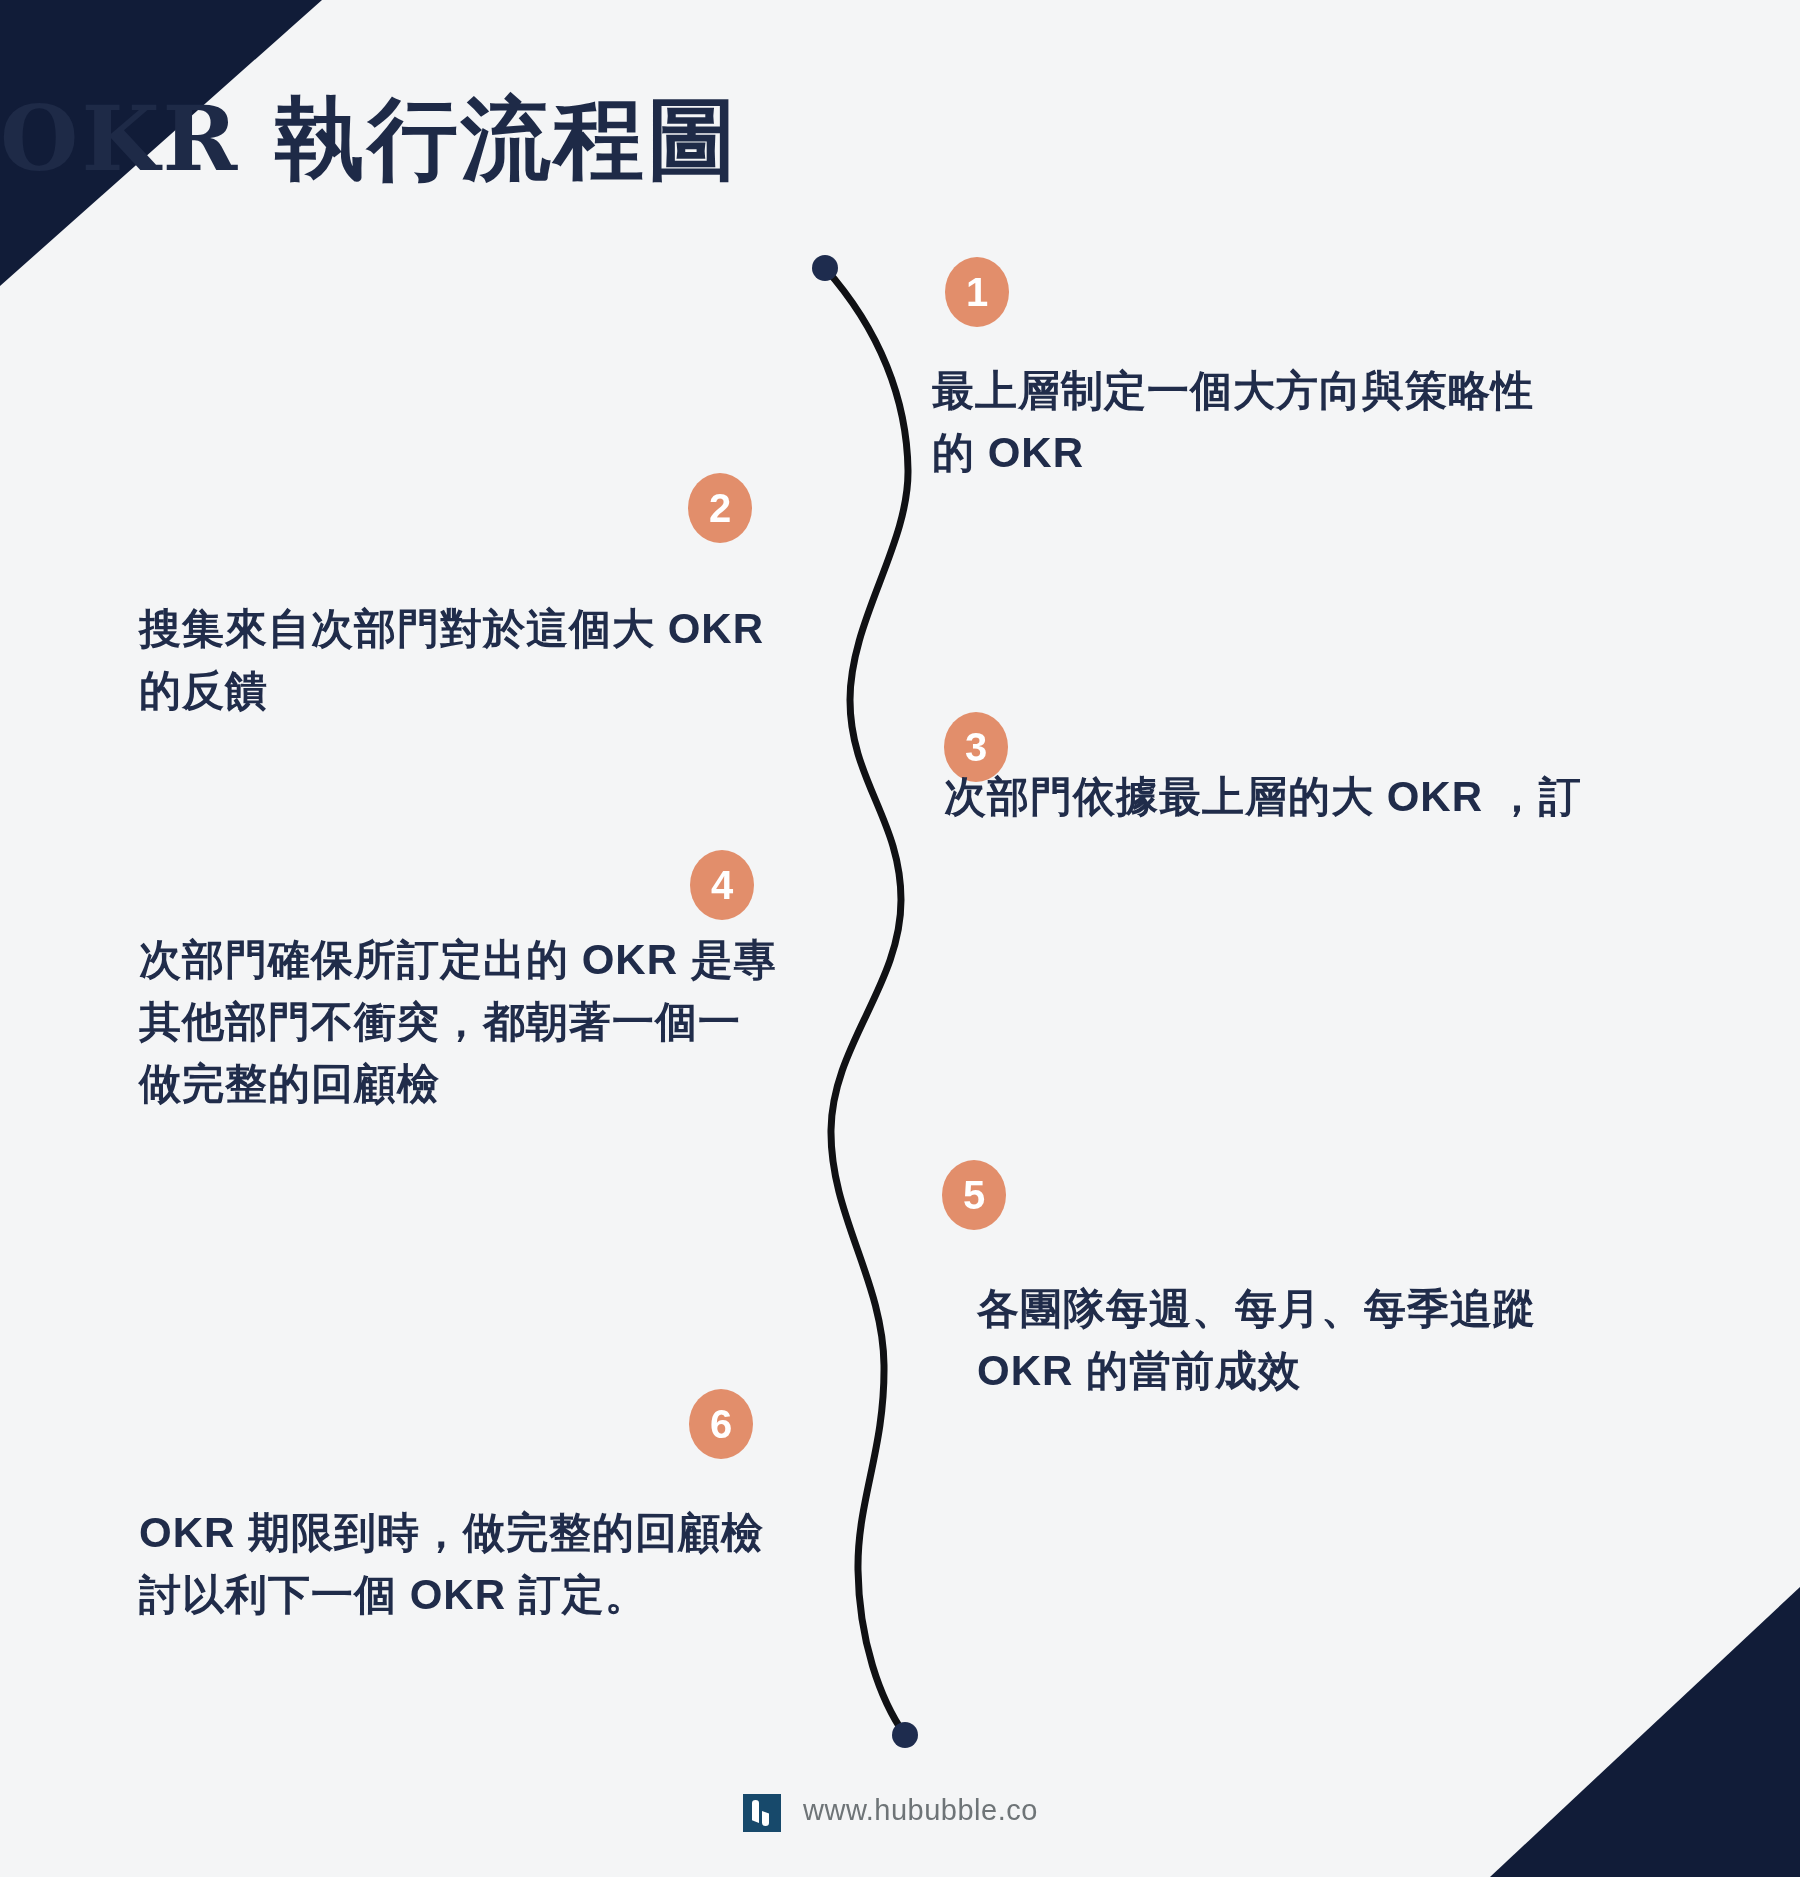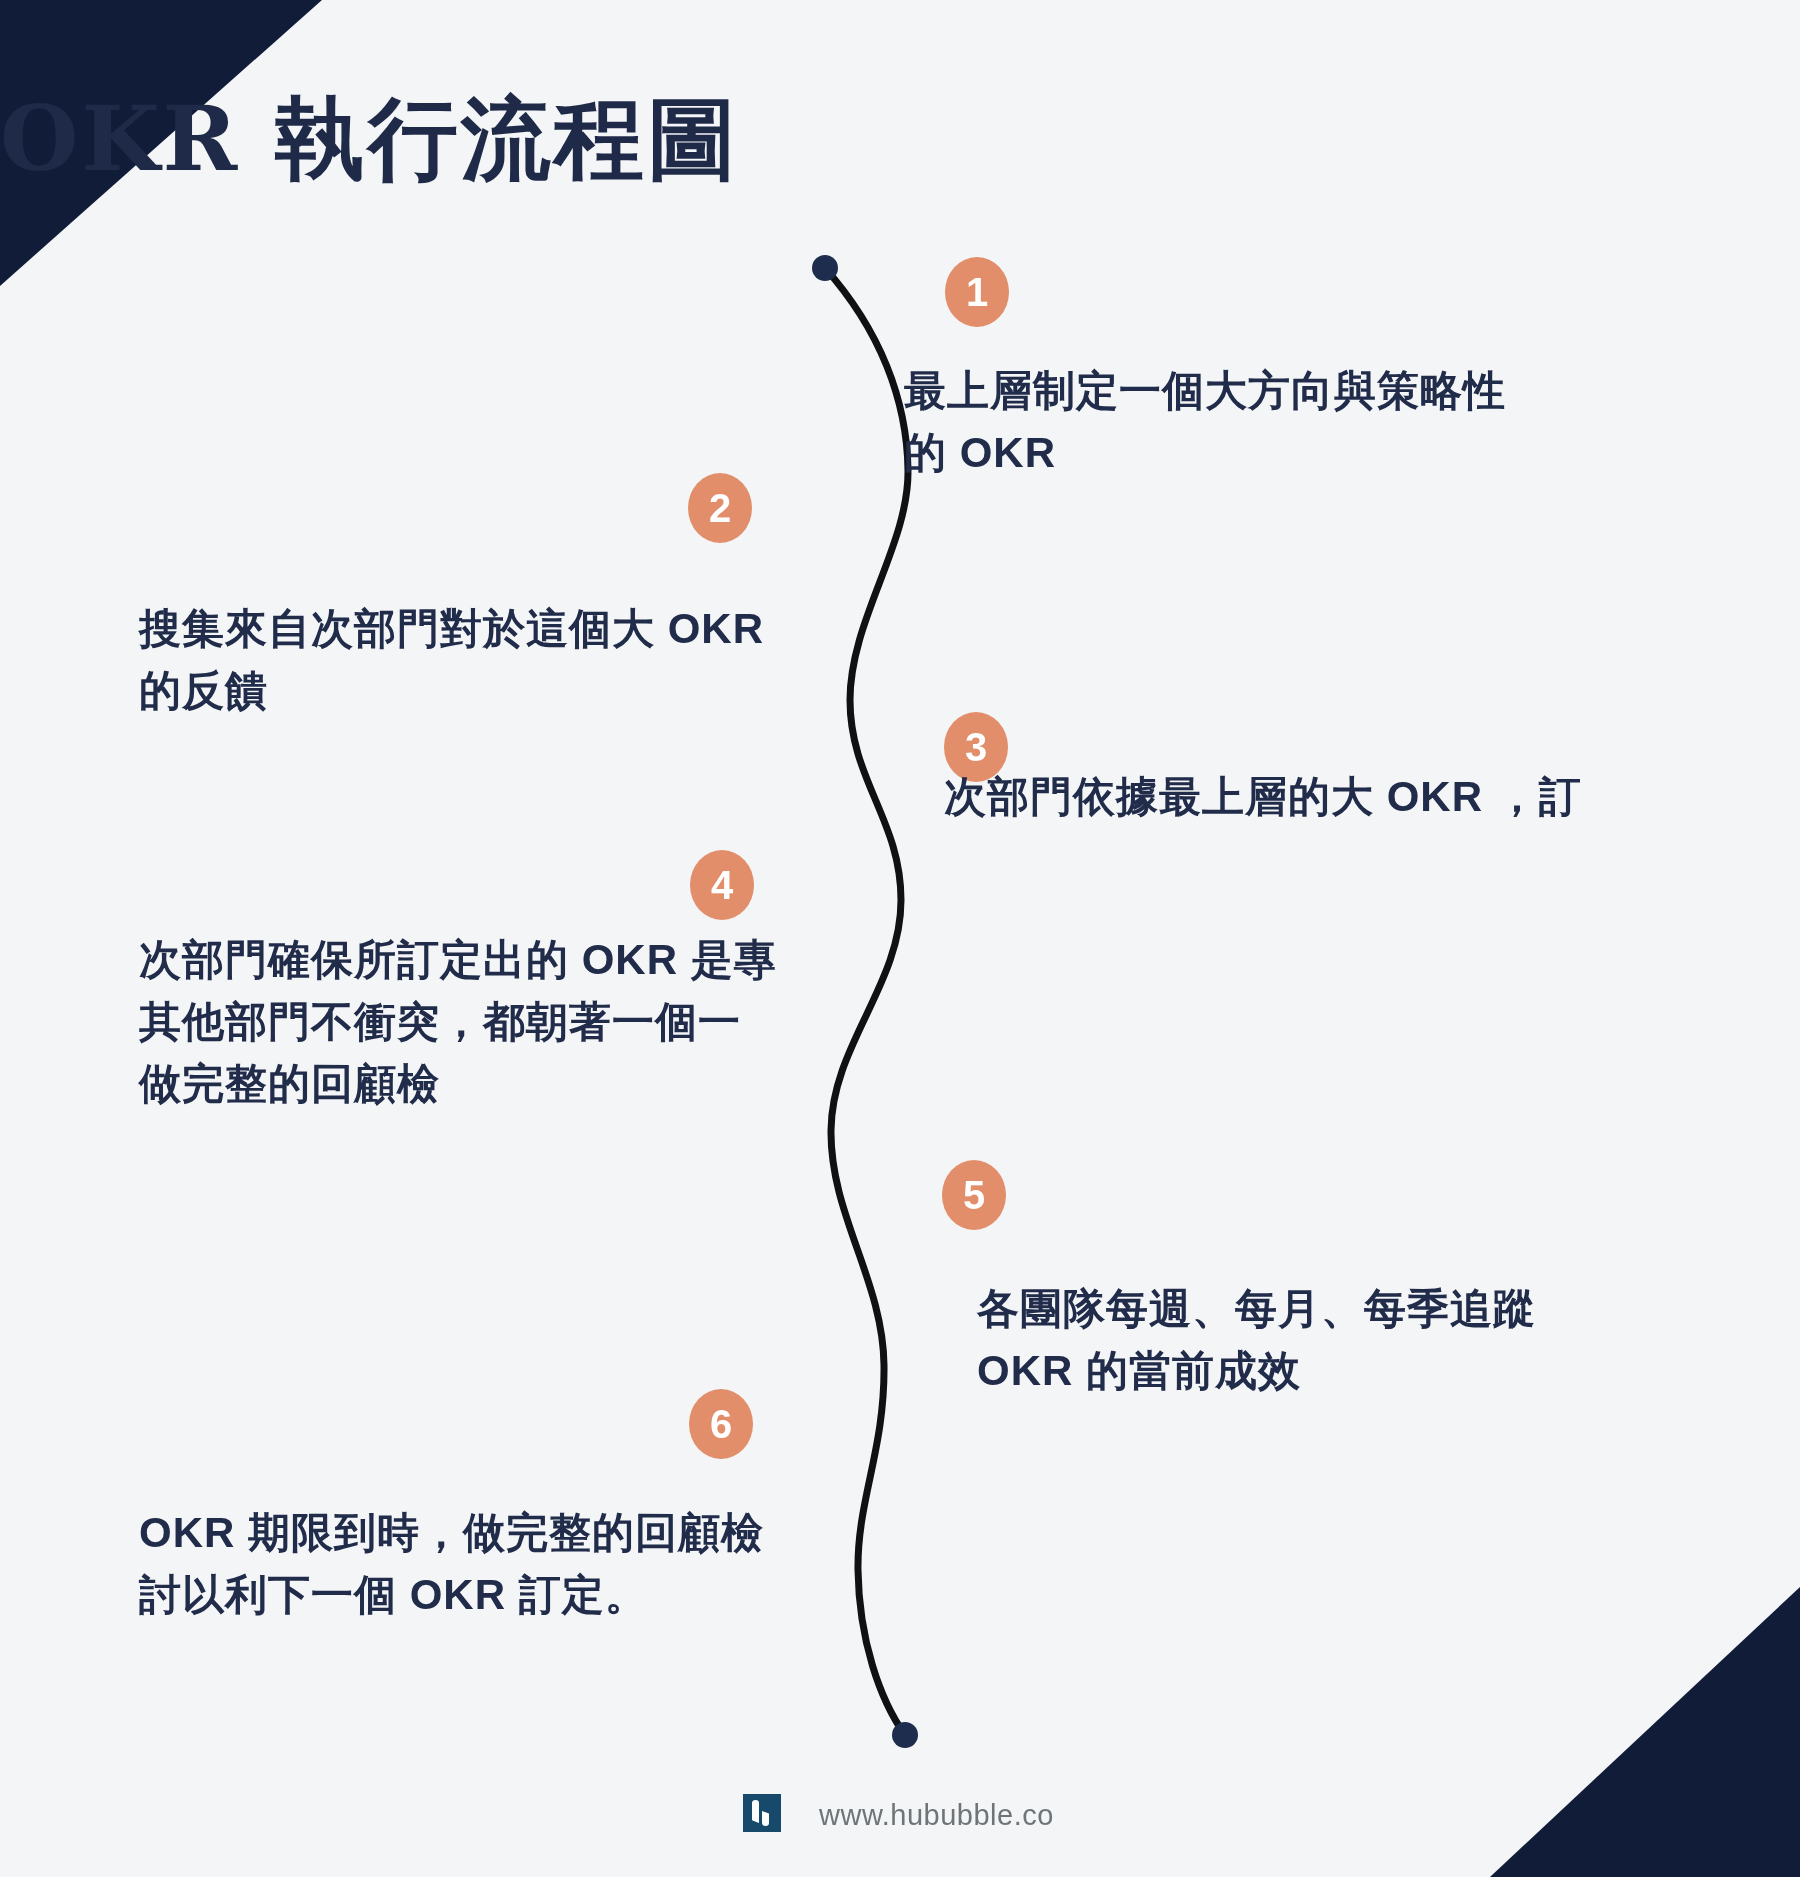--- a/index.html
+++ b/index.html
@@ -20,21 +20,21 @@
   .badge{
     position:absolute;width:64px;height:70px;border-radius:50%;
     background:#E28E6B;color:#FFFFFF;
     display:flex;align-items:center;justify-content:center;
     font-size:40px;font-weight:700;
   }
   .step-text{
     position:absolute;color:#202C4A;font-size:42px;font-weight:700;
     line-height:62px;letter-spacing:1px;white-space:nowrap;
   }
-  .footer{position:absolute;left:743px;top:1794px;display:flex;align-items:flex-end;gap:16px;}
+  .footer{position:absolute;left:743px;top:1794px;display:flex;align-items:flex-start;}
   .footer .logo{width:38px;height:38px;display:block;}
   .footer .url{
     margin-left:22px;font-size:29px;color:#6E7477;font-weight:400;letter-spacing:0.5px;
   }
 </style>
 </head>
 <body>
 
 <div class="corner tl"></div>
 <div class="corner br"></div>
@@ -48,21 +48,21 @@
            C 850 780, 901 820, 901 900
            C 901 985, 832 1045, 831 1130
            C 830 1215, 883 1280, 884 1365
            C 885 1450, 857 1500, 858 1570
            C 859 1640, 880 1700, 905 1735" fill="none" stroke="#101114" stroke-width="7" stroke-linecap="round"></path>
   <circle cx="825" cy="268" r="13" fill="#1E2C4E"></circle>
   <circle cx="905" cy="1735" r="13" fill="#1E2C4E"></circle>
 </svg>
 
 <div class="badge" style="left:945px;top:257px">1</div>
-<div class="step-text" style="left:904px;top:360px">
+<div class="step-text" style="left:932px;top:360px">
   <div>最上層制定一個大方向與策略性</div>
   <div>的 OKR</div>
 </div>
 
 <div class="badge" style="left:688px;top:473px">2</div>
 <div class="step-text" style="left:139px;top:598px">
   <div>搜集來自次部門對於這個大 OKR</div>
   <div>的反饋</div>
 </div>
 

